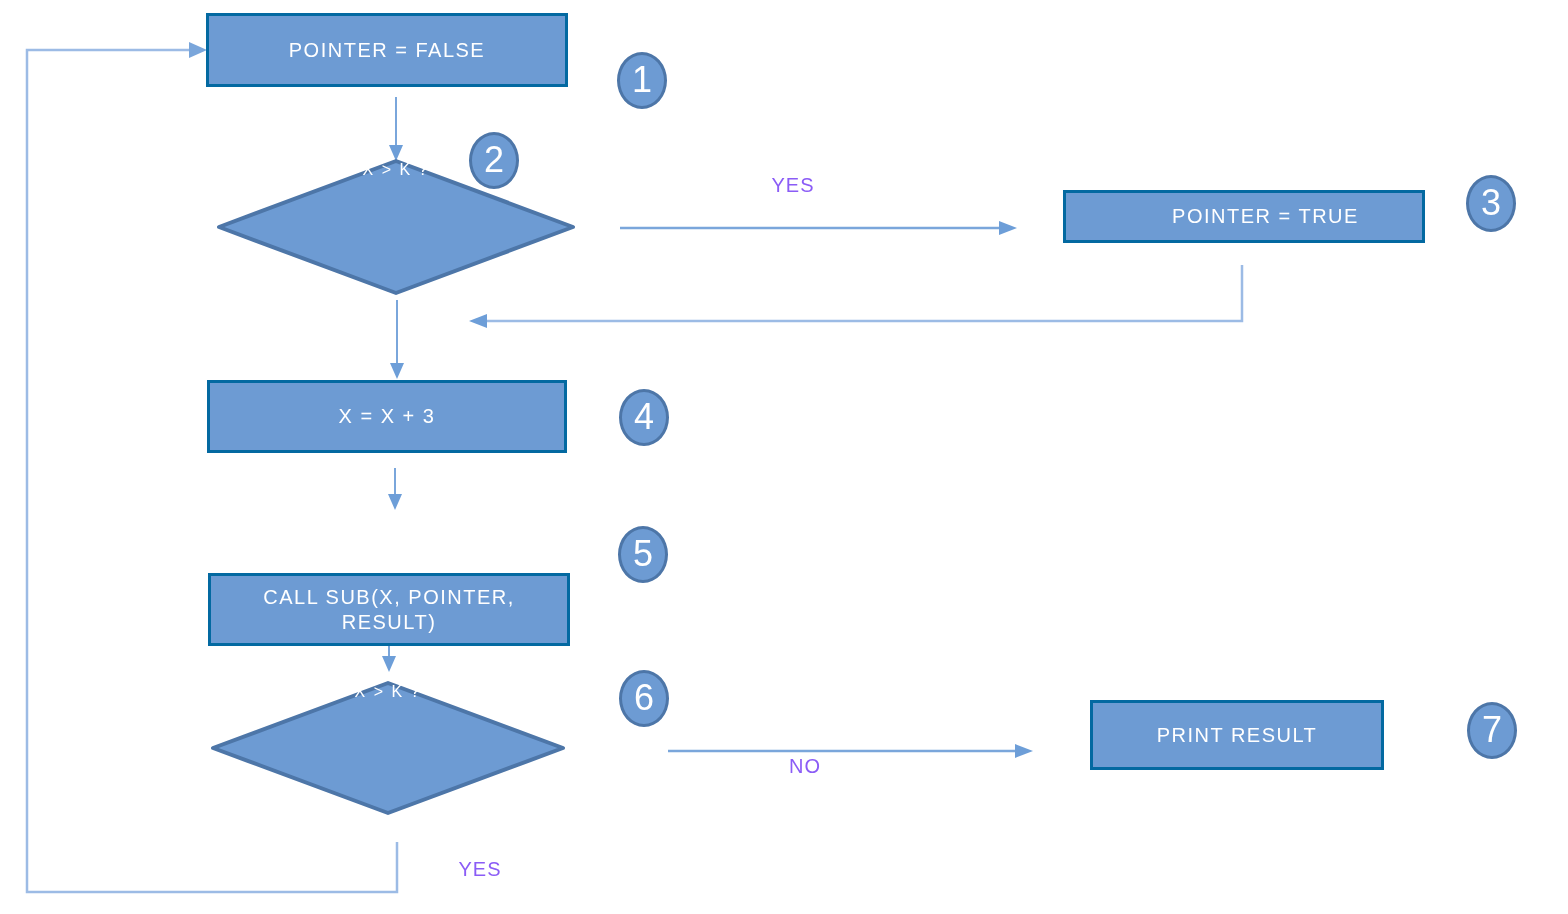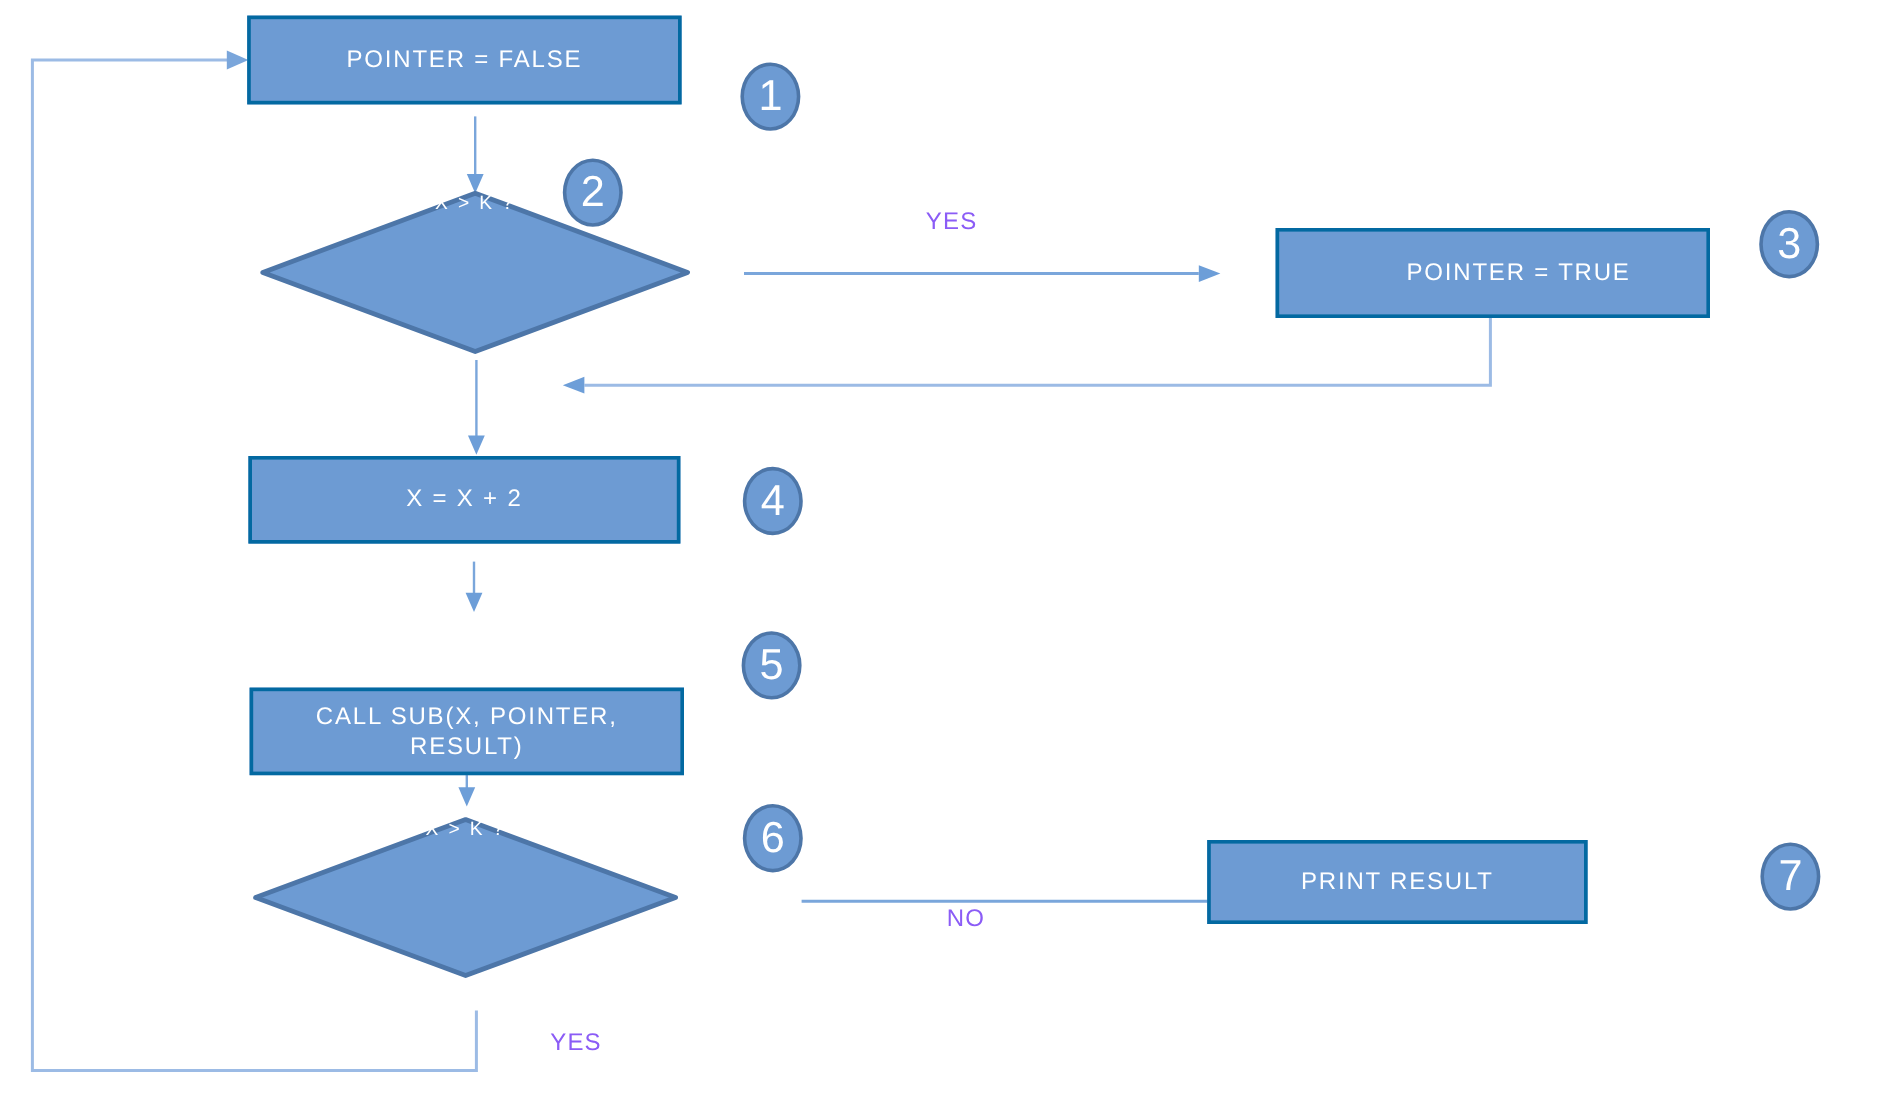--- a/index.html
+++ b/index.html
@@ -22,24 +22,24 @@
     color: #ffffff;
     display: flex;
     align-items: center;
     justify-content: center;
     text-align: center;
     font-size: 20px;
     letter-spacing: 1.5px;
     line-height: 1.25;
   }
   #node1 { left: 206px;  top: 13px;  width: 362px; height: 74px; }
-  #node3 { left: 1063px; top: 190px; width: 362px; height: 75px; padding-left: 43px; }
+  #node3 { left: 1063px; top: 190px; width: 362px; height: 53px; padding-left: 43px; }
   #node4 { left: 207px;  top: 380px; width: 360px; height: 73px; }
   #node5 { left: 208px;  top: 525px; width: 362px; height: 73px; margin-top: 48px; }
-  #node7 { left: 1006px; top: 700px; width: 317px; height: 70px; text-align: right; }
+  #node7 { left: 1090px; top: 700px; width: 294px; height: 70px; text-align: right; }
   #node5 .wrap { display: inline-block; max-width: 280px; }
 
   
   .diamond-label {
     position: absolute;
     color: #ffffff;
     display: flex;
     align-items: flex-start;
     justify-content: center;
     font-size: 16px;
@@ -120,21 +120,21 @@
     <polygon points="388,683 563,748 388,813 213,748" fill="#6d9bd3" stroke="#4d76a8" stroke-width="4" stroke-linejoin="round"></polygon>
   </svg>
 
   <div class="node" id="node1">
     <span>POINTER = FALSE</span>
   </div>
   <div class="node" id="node3">
     <span>POINTER = TRUE</span>
   </div>
   <div class="node" id="node4">
-    <span>X = X + 2</span>
+    <span>X = X + 3</span>
   </div>
   <div class="node" id="node5">
     <span class="wrap">CALL SUB(X, POINTER, RESULT)</span>
   </div>
   <div class="node" id="node7">
     <span>PRINT RESULT</span>
   </div>
 
   <div class="diamond-label" id="dlabel2">
     <span>X &gt; K ?</span>

